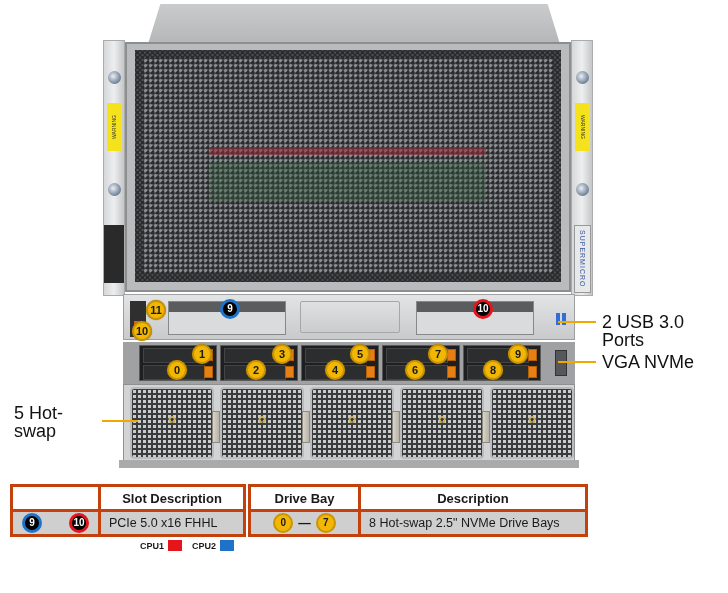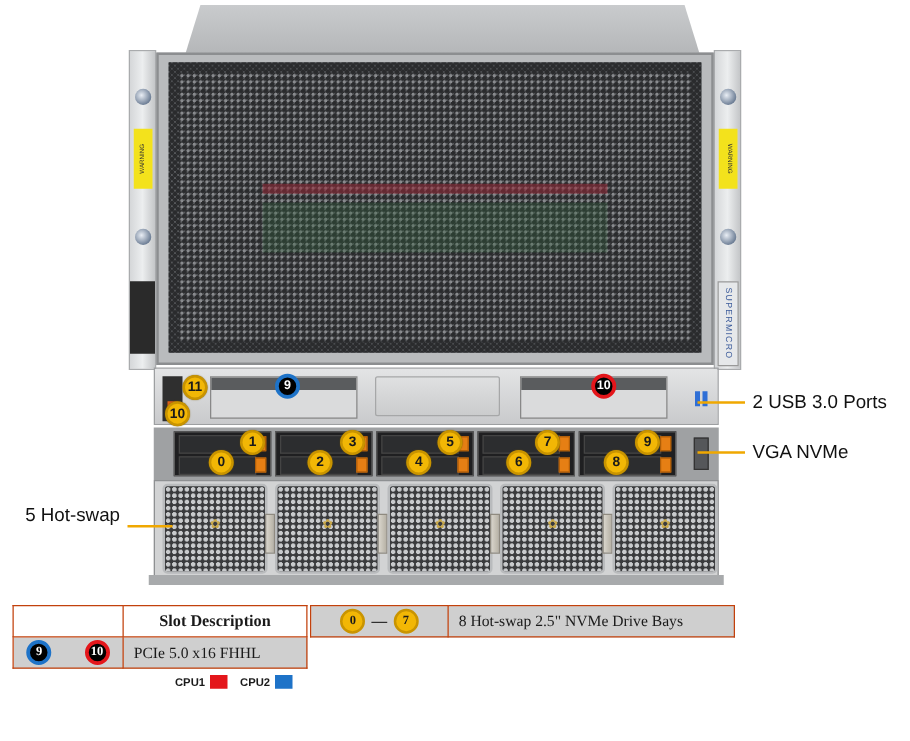--- a/index.html
+++ b/index.html
@@ -65,25 +65,25 @@
   
   .badge { position: absolute; width: 20px; height: 20px; border-radius: 50%; background: #f2b705; border: 2px solid #c99400;
     color: #1a1a1a; font-weight: bold; font-size: 11px; text-align: center; line-height: 16px; box-shadow: 0 0 1px #7a5c00; }
   .slot-badge { position: absolute; width: 20px; height: 20px; border-radius: 50%; background: #000; color: #fff; font-weight: bold; font-size: 10px;
     text-align: center; line-height: 14px; border: 3px solid; }
   .slot-badge.blue { border-color: #1e73c8; }
   .slot-badge.red { border-color: #e4161b; }
 
   
   .leader { position: absolute; height: 2px; background: #f0a800; }
-  .callout-text { position: absolute; font-size: 15px; color: #111; line-height: 18px; }
+  .callout-text { position: absolute; font-size: 18px; color: #111; line-height: 18px; }
 
   
   table { border-collapse: collapse; position: absolute; font-size: 12.5px; }
-  td, th { border: 1px solid #c2410c; height: 25px; font-family: Liberation Serif, serif; }
+  td, th { border: 3px solid #c2410c; height: 25px; }
   th { font-weight: bold; background: #fff; font-size: 13px; }
   .shade td { background: #cfcfcf; }
   .slot-table { left: 10px; top: 484px; width: 236px; }
   .slot-table th.blank { width: 88px; }
   .slot-table td.desc { padding-left: 8px; }
   .drive-table { left: 248px; top: 484px; width: 340px; }
   .drive-table td.range { width: 110px; text-align: center; }
   .drive-table td.desc { padding-left: 8px; }
   .mini-badge { display: inline-block; width: 20px; height: 20px; border-radius: 50%; background: #f2b705; border: 2px solid #c99400;
     font-weight: bold; font-size: 10px; text-align: center; line-height: 16px; vertical-align: middle; }
@@ -203,21 +203,21 @@
 <div class="badge" style="left:405px;top:360px">6</div>
 <div class="badge" style="left:483px;top:360px">8</div>
 
 <div class="leader" style="left:558px;top:321px;width:38px"></div>
 <div class="callout-text" style="left:602px;top:313px">2 USB 3.0 Ports</div>
 
 <div class="leader" style="left:558px;top:361px;width:38px"></div>
 <div class="callout-text" style="left:602px;top:353px">VGA NVMe</div>
 
 <div class="leader" style="left:102px;top:420px;width:36px"></div>
-<div class="callout-text" style="left:14px;top:404px;text-align:right;width:82px">
+<div class="callout-text" style="left:14px;top:404px;text-align:left;width:82px">
   <div>5 Hot-swap</div>
 </div>
 
 <table class="slot-table">
   <tbody>
       <tr>
     <th class="blank"></th>
     <th>Slot Description</th>
   </tr>
   <tr class="shade">
@@ -232,20 +232,24 @@
   </table>
 <div class="cpu-legend">
   <span>CPU1</span>
   <span class="swatch" style="background:#e4161b"></span>
   <span style="margin-left:6px">CPU2</span>
   <span class="swatch" style="background:#1e73c8"></span>
 </div>
 
 <table class="drive-table">
   <tbody>
+      <tr>
+    <th>Drive Bay</th>
+    <th>Description</th>
+  </tr>
   <tr class="shade">
     <td class="range">
       <span class="mini-badge">0</span><span class="dash">—</span><span class="mini-badge">7</span>
     </td>
     <td class="desc">8 Hot-swap 2.5" NVMe Drive Bays</td>
   </tr>
 </tbody>
   </table>
 
 </body></html>

